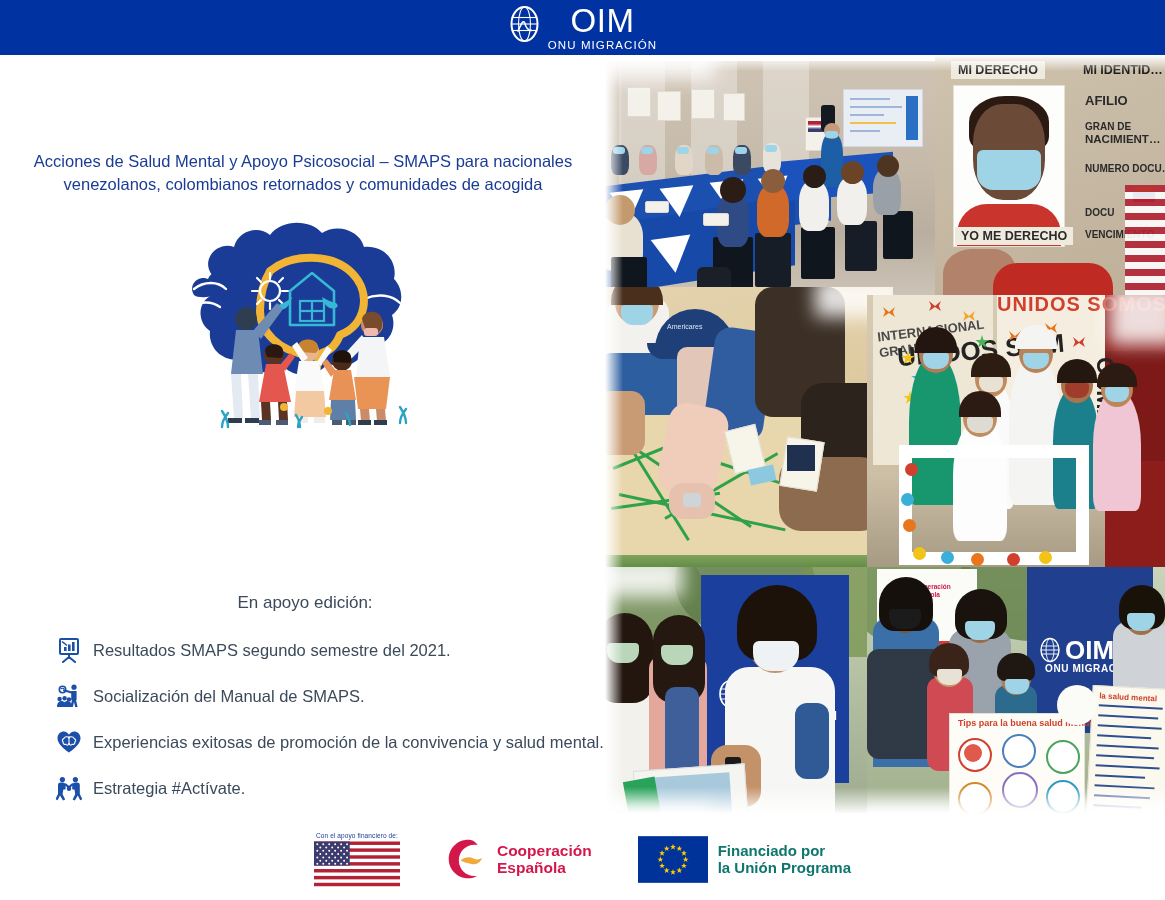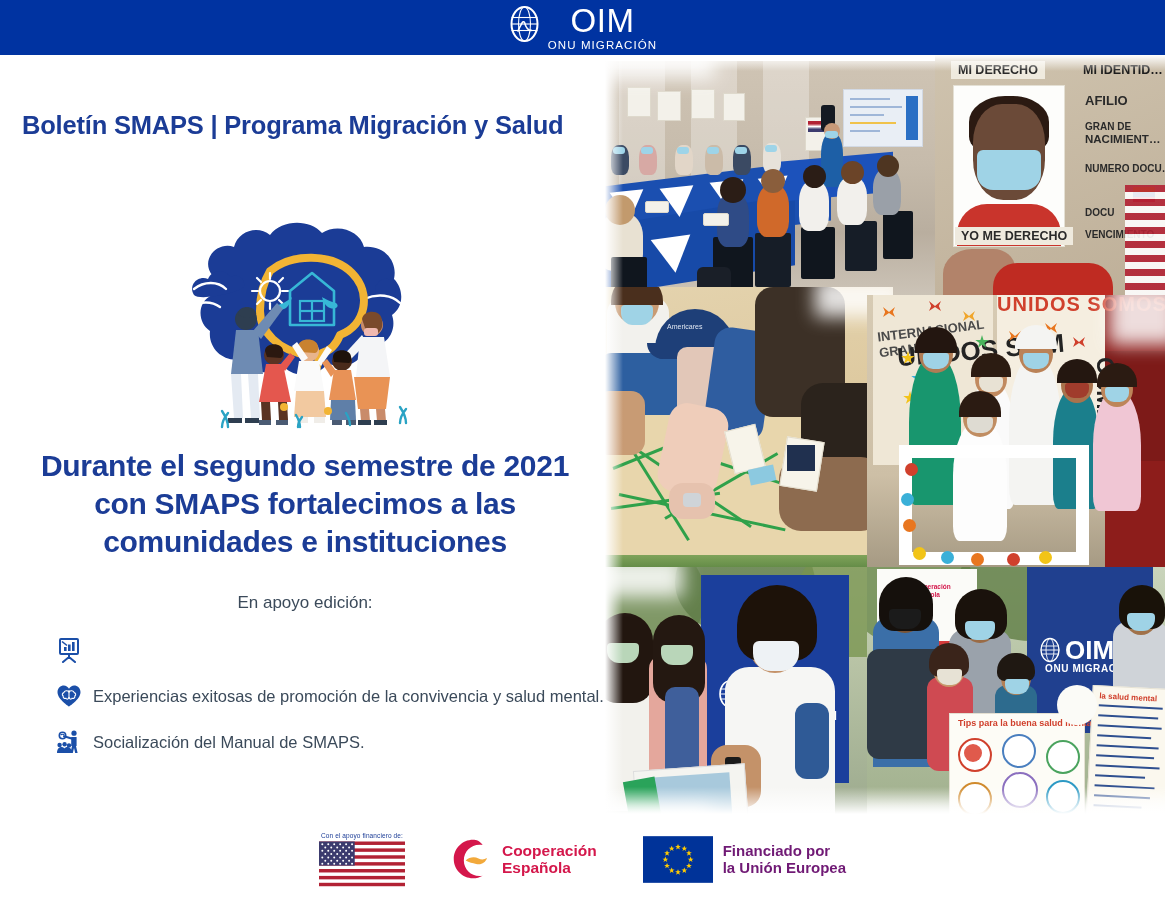--- a/index.html
+++ b/index.html
@@ -163,21 +163,21 @@
     display:flex;align-items:center;justify-content:center;gap:46px;
   }
   .usa-block{display:flex;flex-direction:column;align-items:center;}
   .usa-caption{font-size:6.5px;color:#1B3C96;margin-bottom:2px;letter-spacing:.1px;}
   .usflag{width:86px;height:46px;display:block;}
   .coop{display:flex;align-items:center;gap:7px;}
   .coop-mark{width:44px;height:44px;display:block;}
   .coop-text{color:#D4174B;font-weight:bold;font-size:15.5px;line-height:17px;}
   .eu{display:flex;align-items:center;gap:10px;}
   .euflag{width:70px;height:47px;display:block;}
-  .eu-text{color:#701a75;font-weight:bold;font-size:15px;line-height:17px;}
+  .eu-text{color:#0f766e;font-weight:bold;font-size:15px;line-height:17px;}
 </style>
 </head>
 <body>
 
 <div class="page">
 
   <div class="topbar">
     <div class="oim-lockup">
       <svg class="oim-globe" viewBox="0 0 33 38">
         <ellipse cx="16.5" cy="19" rx="13" ry="17" fill="none" stroke="#fff" stroke-width="2"></ellipse>
@@ -189,21 +189,21 @@
       </svg>
       <div class="oim-words">
         <div class="oim-main">OIM</div>
         <div class="oim-sub">ONU MIGRACIÓN</div>
       </div>
     </div>
   </div>
 
   <div class="left">
 
-    <div class="title">Boletín SMAPS | Programa Migración y Salud</div>
+    <div class="subtitle">Acciones de Salud Mental y Apoyo Psicosocial – SMAPS para nacionales venezolanos, colombianos retornados y comunidades de acogida</div>
 
     <div class="illu">
       <svg viewBox="0 0 320 230">
         <path d="M62 60c-12-16 6-34 22-28 4-16 24-22 36-12 12-16 40-16 52-2 16-10 38-2 42 14 20-2 34 14 30 32 10 10 10 28-2 36 6 18-8 34-26 32-4 16-24 24-38 16-10 14-32 16-44 4-14 10-34 6-42-8-18 4-34-10-32-28-12-8-14-28 2-36z" fill="#1B3C96"></path>
         <path d="M44 80c-6-10 4-20 14-16 4-10 18-10 22-2 8-4 16 2 14 10-6 6-44 14-50 8z" fill="#1B3C96"></path>
         <path d="M228 68c6-8 18-4 18 6 0 8-12 14-18 8-4-4-4-10 0-14z" fill="#1B3C96"></path>
         <path d="M44 74c10-8 24-8 32 0" fill="none" stroke="#fff" stroke-width="2.4" stroke-linecap="round"></path>
         <path d="M40 92c10-6 22-6 30 0" fill="none" stroke="#fff" stroke-width="2.4" stroke-linecap="round"></path>
         <path d="M214 84c14-6 28-4 36 4" fill="none" stroke="#fff" stroke-width="2.4" stroke-linecap="round"></path>
 
@@ -274,65 +274,77 @@
             <path d="M250 192c4 6 6 12 6 16M256 194c-4 5-6 10-6 14"></path>
             <path d="M146 200c3 5 4 9 4 12M152 202c-3 4-4 8-4 10"></path>
             <path d="M196 198c3 5 4 9 4 12"></path>
           </g>
           <circle cx="134" cy="192" r="4" fill="#F2B434"></circle>
           <circle cx="178" cy="196" r="4" fill="#F2B434"></circle>
         </g>
       </svg>
     </div>
 
-    <div class="headline">Durante el segundo semestre de 2021 con SMAPS fortalecimos a las comunidades e instituciones</div>
     <div class="edition-label">En apoyo edición:</div>
 
     <div class="list">
 
       <div class="list-item">
         <svg class="li-icon" viewBox="0 0 26 26">
           <rect x="4" y="2" width="18" height="15" rx="1" fill="none" stroke="#1B4FA8" stroke-width="2"></rect>
           <rect x="8" y="10" width="2.6" height="4" fill="#1B4FA8"></rect>
           <rect x="12" y="7.5" width="2.6" height="6.5" fill="#1B4FA8"></rect>
           <rect x="16" y="5" width="2.6" height="9" fill="#1B4FA8"></rect>
           <path d="M6 4.5l5 4" stroke="#1B4FA8" stroke-width="1.6" fill="none"></path>
           <path d="M13 17v3M13 20l-6 5M13 20l6 5" stroke="#1B4FA8" stroke-width="2" stroke-linecap="round" fill="none"></path>
         </svg>
-      </div>
-
-      <div class="list-item">
-        <svg class="li-icon" viewBox="0 0 26 26">
-          <path d="M13 23.5S1.5 16.2 1.5 9.2C1.5 5.2 4.6 2.5 7.8 2.5c2.2 0 4.2 1.3 5.2 3.2 1-1.9 3-3.2 5.2-3.2 3.2 0 6.3 2.7 6.3 6.7 0 7-11.5 14.3-11.5 14.3z" fill="#1B4FA8"></path>
-          <g fill="none" stroke="#fff" stroke-width="1.1" stroke-linecap="round">
-            <path d="M13 7.6v7.6"></path>
-            <path d="M13 9c-1.4-1.9-4.6-1.6-5.2.6-1.7.4-2 2.6-.6 3.4-.5 1.6 1.2 3 2.7 2.3.9 1.3 3 .9 3.1-.8"></path>
-            <path d="M13 9c1.4-1.9 4.6-1.6 5.2.6 1.7.4 2 2.6.6 3.4.5 1.6-1.2 3-2.7 2.3-.9 1.3-3 .9-3.1-.8"></path>
-          </g>
-        </svg>
-        <div class="li-text">Experiencias exitosas de promoción de la convivencia y salud mental.</div>
+        <div class="li-text">Resultados SMAPS segundo semestre del 2021.</div>
       </div>
 
       <div class="list-item">
         <svg class="li-icon" viewBox="0 0 26 26">
           <circle cx="18" cy="4.2" r="2.6" fill="#1B4FA8"></circle>
           <path d="M15.2 8h5.4v9h-5.4z" fill="#1B4FA8"></path>
           <path d="M15.5 9.5L8 7.3" stroke="#1B4FA8" stroke-width="2" stroke-linecap="round"></path>
           <path d="M16 17l-1.6 7h2.4l1.2-5 1.2 5h2.4l-1.6-7z" fill="#1B4FA8"></path>
           <circle cx="6.5" cy="6.5" r="3.2" fill="none" stroke="#1B4FA8" stroke-width="1.6"></circle>
           <path d="M4.6 6.2c.9-1.3 2.6-1.3 3.6 0" stroke="#1B4FA8" stroke-width="1.2" fill="none"></path>
           <circle cx="3.6" cy="16" r="2.2" fill="#1B4FA8"></circle>
           <circle cx="8.6" cy="15.2" r="2.2" fill="#1B4FA8"></circle>
           <circle cx="13" cy="16.4" r="2.2" fill="#1B4FA8"></circle>
           <path d="M1 24c0-4 2-6 4.4-6s4.4 2 4.4 6z" fill="#1B4FA8"></path>
           <path d="M7 24c0-4 2-6 4.4-6s4.4 2 4.4 6z" fill="#1B4FA8"></path>
         </svg>
         <div class="li-text">Socialización del Manual de SMAPS.</div>
       </div>
 
+      <div class="list-item">
+        <svg class="li-icon" viewBox="0 0 26 26">
+          <path d="M13 23.5S1.5 16.2 1.5 9.2C1.5 5.2 4.6 2.5 7.8 2.5c2.2 0 4.2 1.3 5.2 3.2 1-1.9 3-3.2 5.2-3.2 3.2 0 6.3 2.7 6.3 6.7 0 7-11.5 14.3-11.5 14.3z" fill="#1B4FA8"></path>
+          <g fill="none" stroke="#fff" stroke-width="1.1" stroke-linecap="round">
+            <path d="M13 7.6v7.6"></path>
+            <path d="M13 9c-1.4-1.9-4.6-1.6-5.2.6-1.7.4-2 2.6-.6 3.4-.5 1.6 1.2 3 2.7 2.3.9 1.3 3 .9 3.1-.8"></path>
+            <path d="M13 9c1.4-1.9 4.6-1.6 5.2.6 1.7.4 2 2.6.6 3.4.5 1.6-1.2 3-2.7 2.3-.9 1.3-3 .9-3.1-.8"></path>
+          </g>
+        </svg>
+        <div class="li-text">Experiencias exitosas de promoción de la convivencia y salud mental.</div>
+      </div>
+
+      <div class="list-item">
+        <svg class="li-icon" viewBox="0 0 26 26">
+          <circle cx="6.4" cy="4.6" r="2.6" fill="#1B4FA8"></circle>
+          <path d="M6.6 7.6c2 0 3 1.4 3 3.2v3.4l-2.4.5-.6 4.6 2.6 5.2-2.2 1-3-5.1-2.4 4.9-2.2-1 2.6-5.4V10c0-1.6 1.4-2.4 2.6-2.4z" fill="#1B4FA8"></path>
+          <path d="M9.4 9.4l4 3.2" stroke="#1B4FA8" stroke-width="2" stroke-linecap="round"></path>
+          <circle cx="19.4" cy="4.6" r="2.6" fill="#1B4FA8"></circle>
+          <path d="M19.2 7.6c-2 0-3 1.4-3 3.2v3.4l2.4.5.6 4.6-2.6 5.2 2.2 1 3-5.1 2.4 4.9 2.2-1-2.6-5.4V10c0-1.6-1.4-2.4-2.6-2.4z" fill="#1B4FA8"></path>
+          <path d="M16.4 9.4l-4 3.2" stroke="#1B4FA8" stroke-width="2" stroke-linecap="round"></path>
+          <circle cx="13" cy="13.8" r="2.2" fill="#1B4FA8"></circle>
+        </svg>
+        <div class="li-text">Estrategia #Actívate.</div>
+      </div>
 
     </div>
   </div>
 
   <div class="collage">
 
     <div class="photo p1">
       <div class="wallpan" style="left:14px;top:0;width:46px;height:150px"></div>
       <div class="wallpan" style="left:86px;top:0;width:46px;height:150px"></div>
       <div class="wallpan" style="left:158px;top:0;width:46px;height:150px"></div>
@@ -760,18 +772,18 @@
                 <polygon points="0,-3 0.9,-0.9 3,-0.9 1.2,0.4 1.9,2.6 0,1.3 -1.9,2.6 -1.2,0.4 -3,-0.9 -0.9,-0.9"></polygon>
               </g>
             <g transform="rotate(330) translate(0,-13) rotate(-330)">
                 <polygon points="0,-3 0.9,-0.9 3,-0.9 1.2,0.4 1.9,2.6 0,1.3 -1.9,2.6 -1.2,0.4 -3,-0.9 -0.9,-0.9"></polygon>
               </g>
           </g>
         </g>
       </svg>
       <div class="eu-text">
         <div>Financiado por</div>
-        <div>la Unión Europea</div>
+        <div>la Unión Programa</div>
       </div>
     </div>
 
   </div>
 </div>
 
 </body></html>

